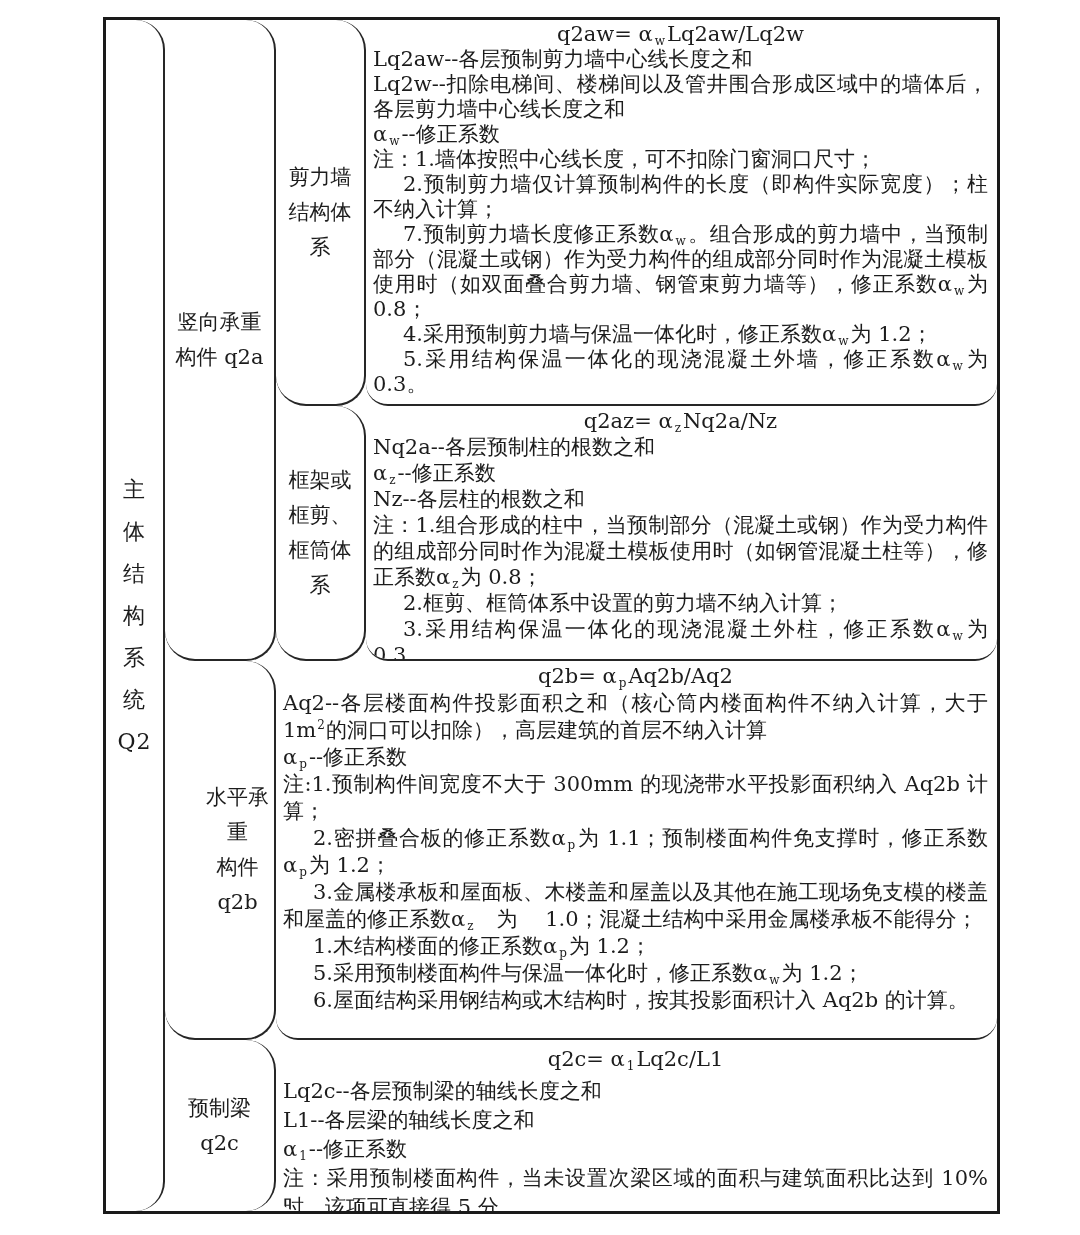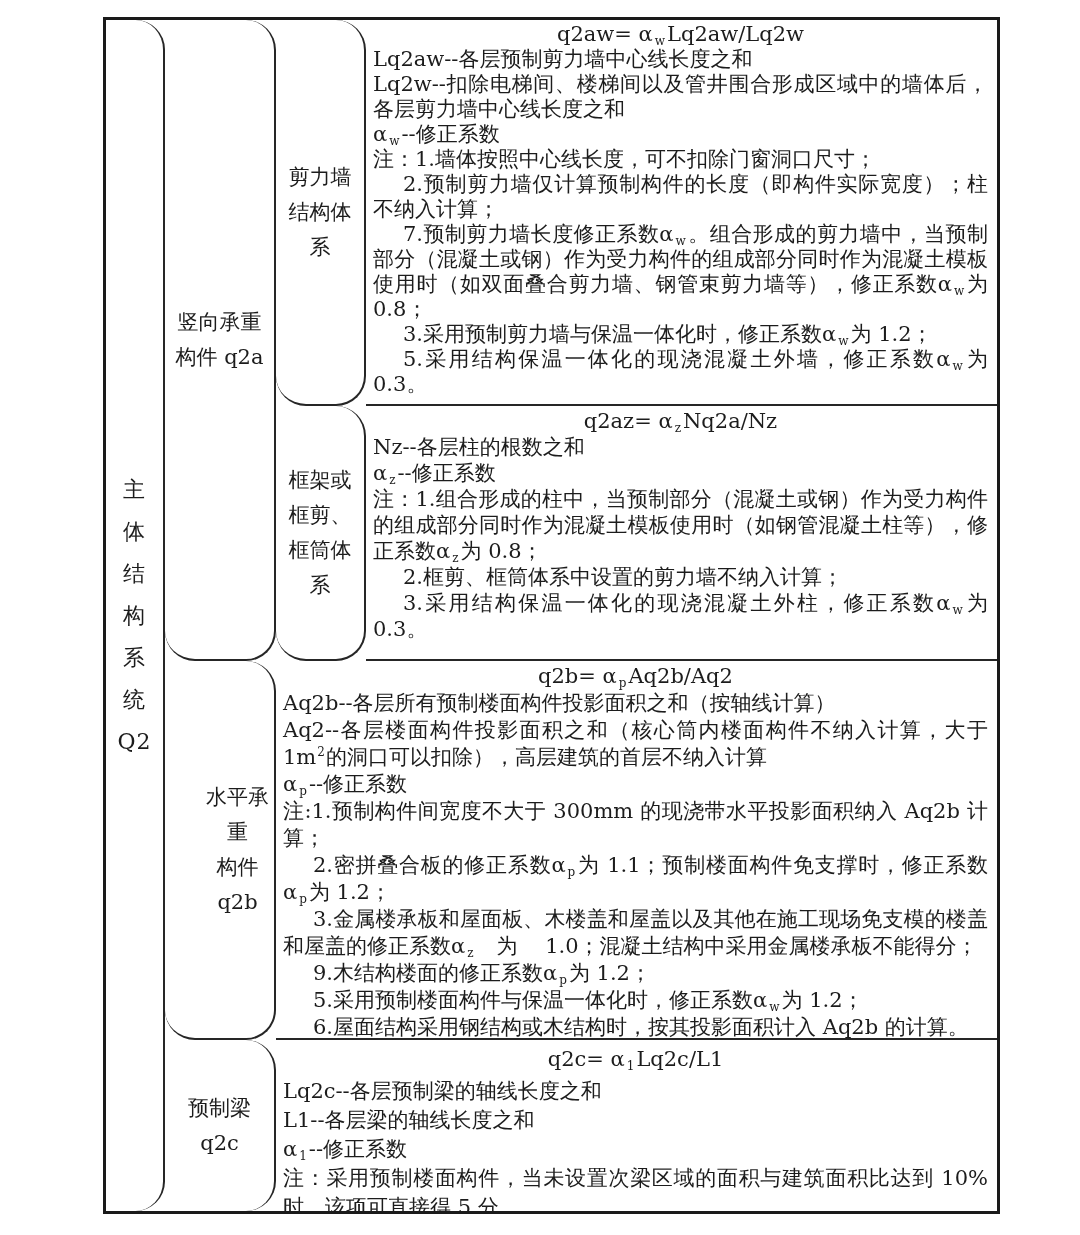--- a/index.html
+++ b/index.html
@@ -27,21 +27,21 @@
     text-align:center;font-size:21px;line-height:35px;
     white-space:pre-line;
   }
   .vtitle{
     white-space:pre-line;font-size:22px;line-height:42px;
     text-align:center;letter-spacing:1px;font-weight:500;
   }
 
   
   .content-cell{
-    padding:2px 9px 0 7px;font-size:21px;text-align:justify;
+    padding:2px 9px 0 7px;font-size:21px;text-align:justify;border-radius:22px;
   }
   .para{margin:0;}
   .para.formula{text-align:center;text-indent:0;}
   .para.indent{text-indent:30px;}
   .r1 .para{line-height:25px;}
   .r2 .para{line-height:26px;}
   .r3 .para{line-height:27px;}
   .r4 .para{line-height:29px;}
   .r4{padding-top:5px;}
   .r4 .para.formula{margin-bottom:3px;}
@@ -93,40 +93,40 @@
 系</div>
 
     <div class="cell b-b c-f1 content-cell r1">
         <div class="para formula"><span>q2aw= α</span><sub>w</sub><span>Lq2aw/Lq2w</span></div>
         <div class="para plain"><span>Lq2aw--各层预制剪力墙中心线长度之和</span></div>
         <div class="para plain"><span>Lq2w--扣除电梯间、楼梯间以及管井围合形成区域中的墙体后，各层剪力墙中心线长度之和</span></div>
         <div class="para plain"><span>α</span><sub>w</sub><span>--修正系数</span></div>
         <div class="para plain"><span>注：1.墙体按照中心线长度，可不扣除门窗洞口尺寸；</span></div>
         <div class="para indent"><span>2.预制剪力墙仅计算预制构件的长度（即构件实际宽度）；柱不纳入计算；</span></div>
         <div class="para indent"><span>7.预制剪力墙长度修正系数α</span><sub>w</sub><span>。组合形成的剪力墙中，当预制部分（混凝土或钢）作为受力构件的组成部分同时作为混凝土模板使用时（如双面叠合剪力墙、钢管束剪力墙等），修正系数α</span><sub>w</sub><span>为 0.8；</span></div>
-        <div class="para indent"><span>3.采用预制剪力墙与保温一体化时，修正系数α</span><sub>w</sub><span>为 1.2；</span></div>
+        <div class="para indent"><span>4.采用预制剪力墙与保温一体化时，修正系数α</span><sub>w</sub><span>为 1.2；</span></div>
         <div class="para indent"><span>5.采用结构保温一体化的现浇混凝土外墙，修正系数α</span><sub>w</sub><span>为 0.3。</span></div>
       </div>
     <div class="cell b-b c-f2 content-cell r2">
         <div class="para formula"><span>q2az= α</span><sub>z</sub><span>Nq2a/Nz</span></div>
+        <div class="para plain"><span>Nq2a--各层预制柱的根数之和</span></div>
+        <div class="para plain"><span>α</span><sub>z</sub><span>--修正系数</span></div>
         <div class="para plain"><span>Nz--各层柱的根数之和</span></div>
-        <div class="para plain"><span>α</span><sub>z</sub><span>--修正系数</span></div>
         <div class="para plain"><span>注：1.组合形成的柱中，当预制部分（混凝土或钢）作为受力构件的组成部分同时作为混凝土模板使用时（如钢管混凝土柱等），修正系数α</span><sub>z</sub><span>为 0.8；</span></div>
         <div class="para indent"><span>2.框剪、框筒体系中设置的剪力墙不纳入计算；</span></div>
         <div class="para indent"><span>3.采用结构保温一体化的现浇混凝土外柱，修正系数α</span><sub>w</sub><span>为 0.3。</span></div>
       </div>
     <div class="cell b-b c-f3 content-cell r3">
         <div class="para formula"><span>q2b= α</span><sub>p</sub><span>Aq2b/Aq2</span></div>
-        <div class="para plain"><span>Aq2b--各层所有预制楼面构件投影面积之和（按轴线计算）</span></div>
         <div class="para plain"><span>Aq2--各层楼面构件投影面积之和（核心筒内楼面构件不纳入计算，大于 1m</span><sup>2</sup><span>的洞口可以扣除），高层建筑的首层不纳入计算</span></div>
         <div class="para plain"><span>α</span><sub>p</sub><span>--修正系数</span></div>
         <div class="para plain"><span>注:1.预制构件间宽度不大于 300mm 的现浇带水平投影面积纳入 Aq2b 计算；</span></div>
         <div class="para indent"><span>2.密拼叠合板的修正系数α</span><sub>p</sub><span>为 1.1；预制楼面构件免支撑时，修正系数α</span><sub>p</sub><span>为 1.2；</span></div>
         <div class="para indent"><span>3.金属楼承板和屋面板、木楼盖和屋盖以及其他在施工现场免支模的楼盖和屋盖的修正系数α</span><sub>z</sub><span>　为　 1.0；混凝土结构中采用金属楼承板不能得分；</span></div>
-        <div class="para indent"><span>9.木结构楼面的修正系数α</span><sub>p</sub><span>为 1.2；</span></div>
+        <div class="para indent"><span>1.木结构楼面的修正系数α</span><sub>p</sub><span>为 1.2；</span></div>
         <div class="para indent"><span>5.采用预制楼面构件与保温一体化时，修正系数α</span><sub>w</sub><span>为 1.2；</span></div>
         <div class="para indent"><span>6.屋面结构采用钢结构或木结构时，按其投影面积计入 Aq2b 的计算。</span></div>
       </div>
     <div class="cell c-f4 content-cell r4">
         <div class="para formula"><span>q2c= α</span><sub>1</sub><span>Lq2c/L1</span></div>
         <div class="para plain"><span>Lq2c--各层预制梁的轴线长度之和</span></div>
         <div class="para plain"><span>L1--各层梁的轴线长度之和</span></div>
         <div class="para plain"><span>α</span><sub>1</sub><span>--修正系数</span></div>
         <div class="para plain"><span>注：采用预制楼面构件，当未设置次梁区域的面积与建筑面积比达到 10%时，该项可直接得 5 分。</span></div>
       </div>

